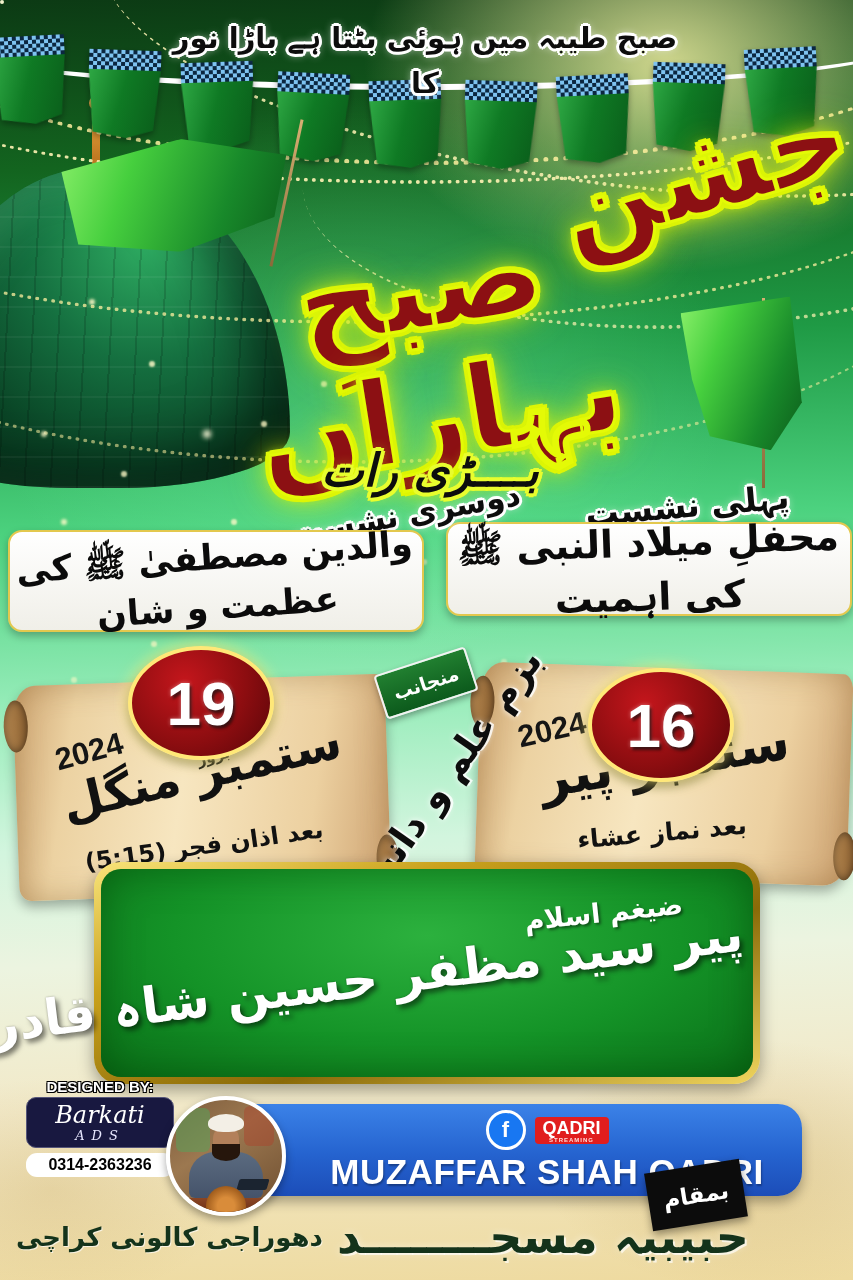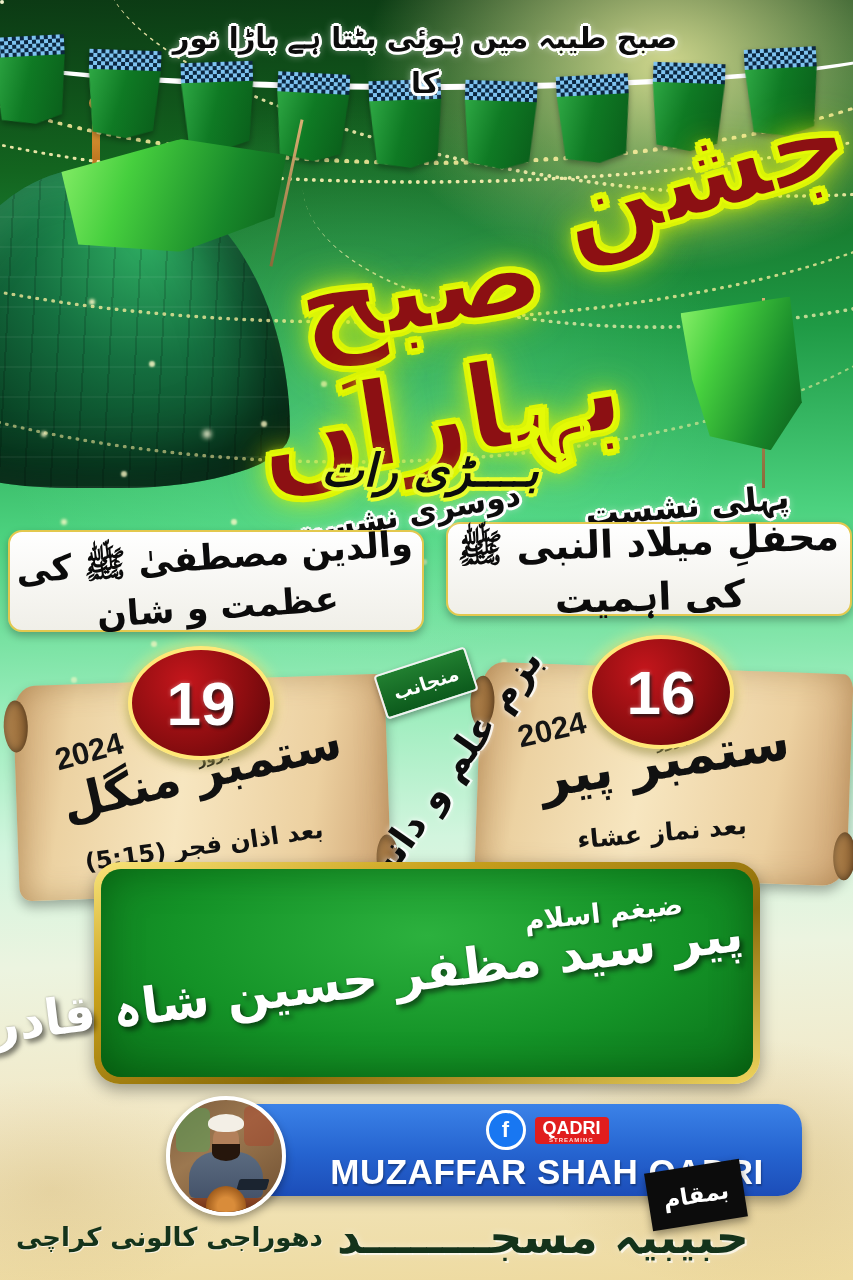--- a/index.html
+++ b/index.html
@@ -213,21 +213,21 @@
   <div class="abs sbox" style="left:8px;top:530px;width:412px;height:98px;">
     <div class="t rtl" style="font-size:35px;transform:rotate(-4deg);">والدین مصطفیٰ ﷺ کی عظمت و شان</div>
   </div>
 
   <div class="abs scroll" style="left:478px;top:668px;width:372px;height:212px;transform:rotate(2deg);">
     <div class="abs sc-year" style="left:38px;top:48px;transform:rotate(-15deg);">2024</div>
     <div class="abs sc-buroz rtl" style="left:176px;top:64px;transform:rotate(-15deg);">بروز</div>
     <div class="abs sc-main rtl" style="left:10px;right:10px;top:62px;text-align:center;transform:rotate(-11deg);">ستمبر پیر</div>
     <div class="abs sc-time rtl" style="left:0;width:100%;top:150px;text-align:center;transform:rotate(-7deg);">بعد نماز عشاء</div>
   </div>
-  <div class="abs dayOval" style="left:588px;top:635px;">
+  <div class="abs dayOval" style="left:588px;top:668px;">
     <div class="n">16</div>
   </div>
 
   <div class="abs scroll" style="left:16px;top:680px;width:372px;height:215px;transform:rotate(-2deg);">
     <div class="abs sc-year" style="left:40px;top:50px;transform:rotate(-13deg);">2024</div>
     <div class="abs sc-buroz rtl" style="left:182px;top:68px;transform:rotate(-13deg);">بروز</div>
     <div class="abs sc-main rtl" style="left:10px;right:10px;top:64px;text-align:center;font-size:48px;transform:rotate(-11deg);">ستمبر منگل</div>
     <div class="abs sc-time rtl" style="left:0;width:100%;top:152px;text-align:center;font-size:24px;transform:rotate(-6deg);">بعد اذان فجر (5:15)</div>
   </div>
   <div class="abs dayOval" style="left:128px;top:646px;">
@@ -237,20 +237,28 @@
   <div class="abs orgBadge rtl" style="left:378px;top:660px;width:92px;height:42px;transform:rotate(-18deg);">منجانب</div>
   <div class="abs orgName rtl" style="left:296px;top:754px;transform:rotate(-55deg);">بزم علم و دانش</div>
 
   <div class="abs banner" style="left:94px;top:862px;width:652px;height:208px;">
     <div class="banner-inner">
       <div class="zaigham rtl">ضیغم اسلام</div>
       <div class="spkName rtl">پیر سید مظفر حسین شاہ قادری</div>
     </div>
   </div>
 
+  <div class="abs" style="left:26px;top:1078px;width:148px;text-align:center;">
+    <div class="desHead">DESIGNED BY:</div>
+    <div class="desCard">
+      <div class="desName">Barkati</div>
+      <div class="desSub">ADS</div>
+    </div>
+    <div class="desPhone">0314-2363236</div>
+  </div>
 
   <div class="abs livebar" style="left:180px;top:1104px;width:622px;height:92px;">
     <div style="margin-left:112px;padding-top:6px;">
       <div style="display:flex;align-items:center;justify-content:center;gap:9px;">
         <div class="fb">f</div>
         <div class="liveB">
           <div class="l1">QADRI</div>
           <div class="l2">STREAMING</div>
         </div>
       </div>

